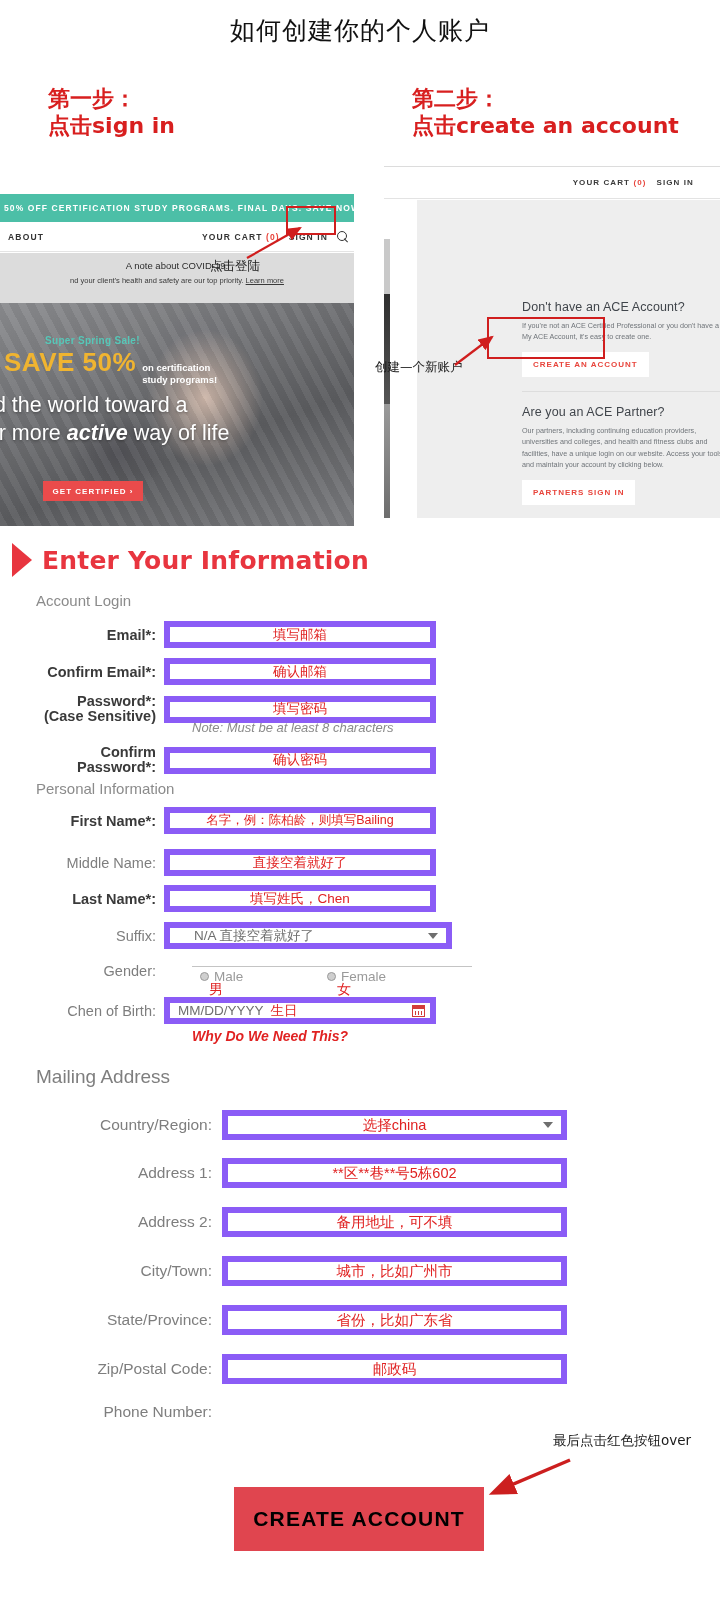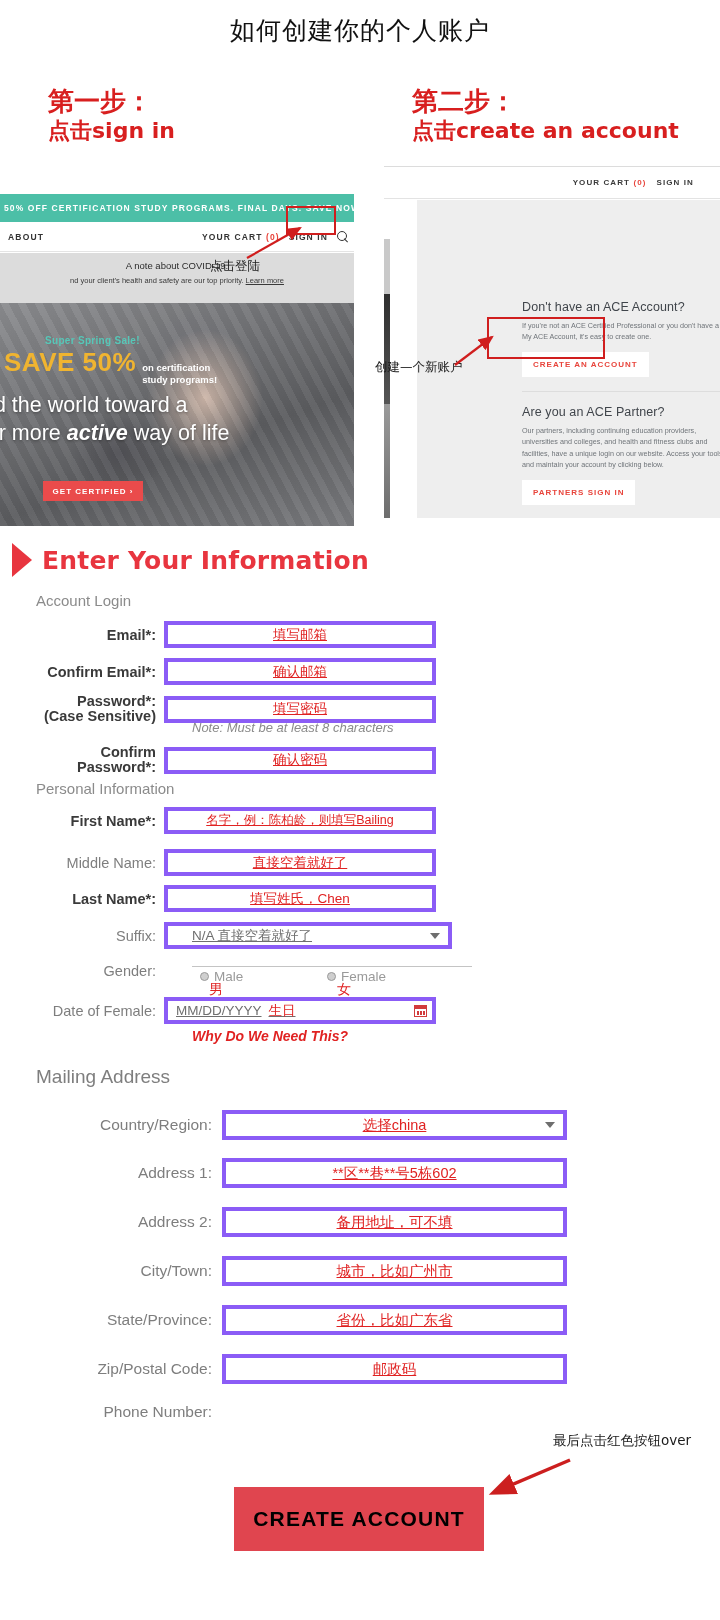--- a/index.html
+++ b/index.html
@@ -15,21 +15,21 @@
   .doc-title {
     position:absolute; left:0; top:14px; width:720px;
     text-align:center; font-size:25px; color:#111;
     font-family:"DejaVu Serif","Liberation Serif",serif;
     letter-spacing:1px;
   }
 
   
   .step-head { position:absolute; color:#d81f1f; font-weight:bold; line-height:1.22;
                font-family:"DejaVu Sans","Liberation Sans",sans-serif; }
-  .step-head .ln1 { font-size:26px; display:block; }
+  .step-head .ln1 { font-size:22px; display:block; }
   .step-head .ln2 { font-size:22px; display:block; }
   #step1 { left:48px; top:86px; }
   #step2 { left:412px; top:86px; }
 
   
   .shotL { position:absolute; left:0; top:186px; width:354px; height:340px; overflow:hidden;
            background:#fff; }
   .shotR { position:absolute; left:384px; top:166px; width:336px; height:352px; overflow:hidden;
            background:#fff; border-top:1px solid #dcdcdc; }
 
@@ -120,22 +120,22 @@
                   font-family:"DejaVu Sans","Liberation Sans",sans-serif; }
 
   .sec-title { position:absolute; color:#8b8b8b; font-weight:400; }
   #secLogin { left:36px; top:592px; font-size:15px; }
   #secPersonal { left:36px; top:780px; font-size:15px; }
   #secMail { left:36px; top:1066px; font-size:19px; color:#7e7e7e; }
 
   .row { position:absolute; display:flex; align-items:center; }
   .lbl { text-align:right; color:#7e7e7e; }
   .lbl.bold { color:#3a3a3a; font-weight:bold; }
-  .fld { border:4px solid #8b5cf6; background:#fff; color:#e02222; display:flex; align-items:center;
-         justify-content:center; position:relative;text-decoration:underline; }
+  .fld { border:6px solid #8b5cf6; background:#fff; color:#e02222; display:flex; align-items:center;
+         justify-content:center; position:relative; }
   .fld.left { justify-content:flex-start; padding-left:8px; }
   .sel-caret { position:absolute; right:8px; top:50%; transform:translateY(-50%);
                width:0;height:0;border-left:5px solid transparent;border-right:5px solid transparent;
                border-top:6px solid #6e6e6e; }
 
   
   .g1 .lbl { width:164px; font-size:14.5px; padding-right:8px; }
   .g1 .fld { width:272px; height:27px; font-size:13.5px; }
 
   
@@ -311,21 +311,21 @@
     <span class="radio-lbl">Male</span>
   </div>
   <div class="radio-wrap" style="left:327px; top:969px;">
     <span class="radio"></span>
     <span class="radio-lbl">Female</span>
   </div>
   <div class="zh-red" style="left:209px; top:981px;">男</div>
   <div class="zh-red" style="left:337px; top:981px;">女</div>
 
   <div class="row g1" style="left:0; top:997px;">
-    <div class="lbl">Date of Female:</div>
+    <div class="lbl">Chen of Birth:</div>
     <div class="fld left" style="color:#6f6f6f;">
       <span>MM/DD/YYYY</span>
       <span style="color:#e02222; margin-left:7px;">生日</span>
       <span class="cal-ico"></span>
     </div>
   </div>
   <div class="why" style="left:192px; top:1028px;">Why Do We Need This?</div>
 
   <div class="row g2" style="left:0; top:1110px;">
     <div class="lbl">Country/Region:</div>

